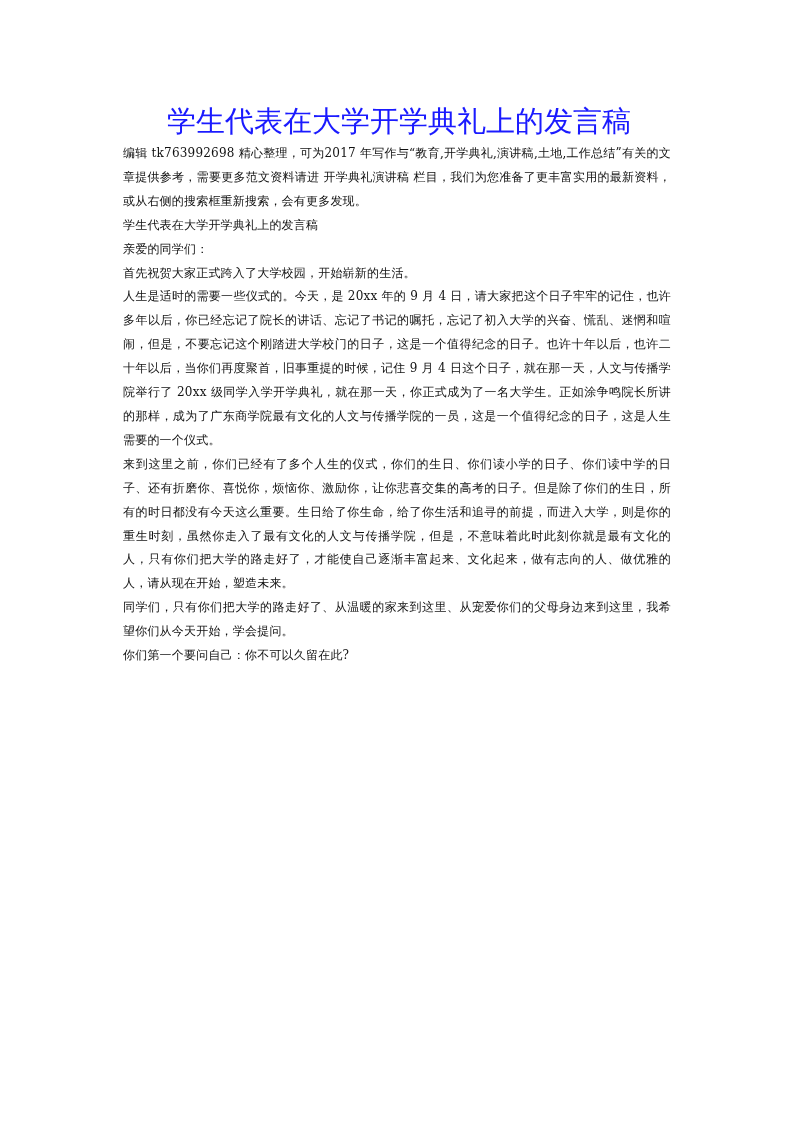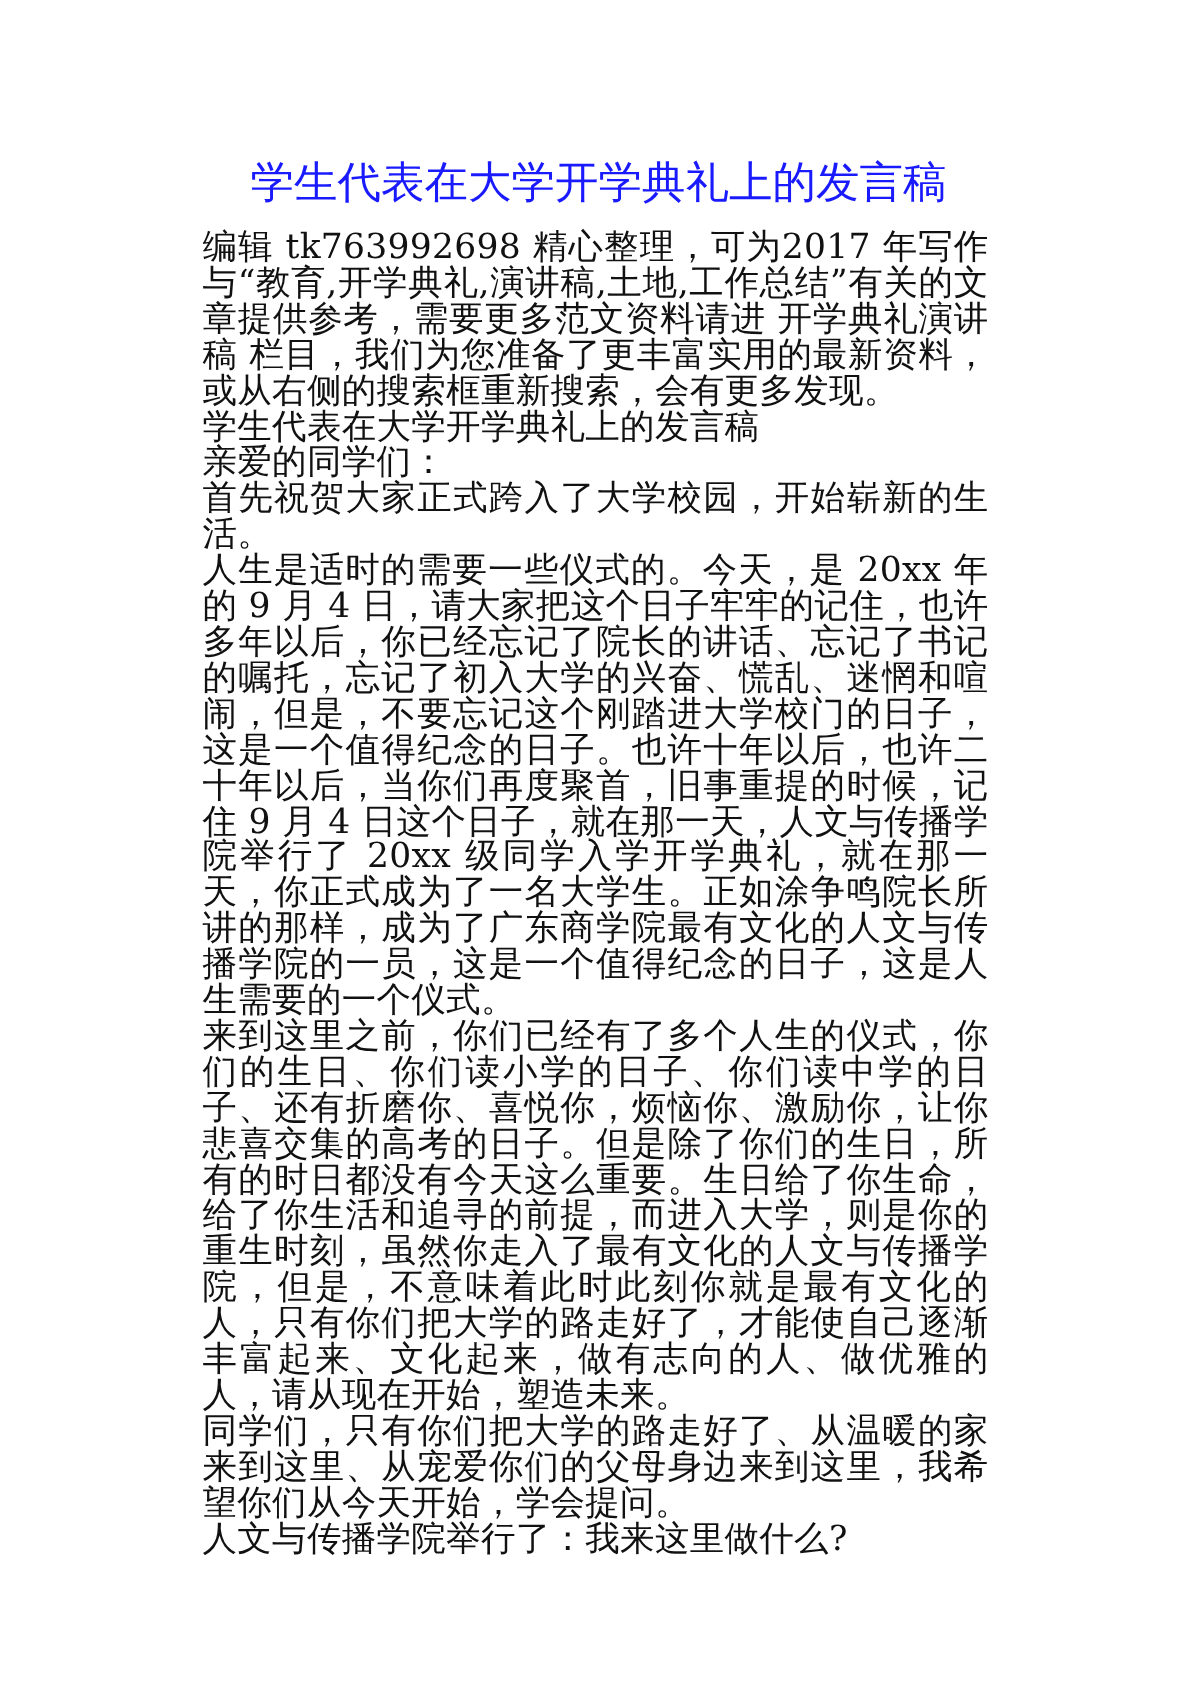--- a/index.html
+++ b/index.html
@@ -25,23 +25,23 @@
       color: #1a1aff;
       font-size: 29px;
       line-height: 34px;
       text-align: center;
       margin: 0;
       font-weight: normal;
       letter-spacing: 0px;
       padding-left: 4px;
     }
     .body-text {
-      font-size: 23px;
+      font-size: 12px;
       line-height: 23.9px;
-      margin: 16px;
+      margin: 4px;
       text-align: justify;
       text-align-last: left;
       letter-spacing: 0.2px;
     }
     .para {
       margin: 0;
     }
   </style>
 </head>
 <body>
@@ -49,15 +49,15 @@
 <div class="page">
   <h1 class="title">学生代表在大学开学典礼上的发言稿</h1>
   <div class="body-text">
     <p class="para">编辑 tk763992698 精心整理，可为2017 年写作与“教育,开学典礼,演讲稿,土地,工作总结”有关的文章提供参考，需要更多范文资料请进 开学典礼演讲稿 栏目，我们为您准备了更丰富实用的最新资料，或从右侧的搜索框重新搜索，会有更多发现。</p>
     <p class="para">学生代表在大学开学典礼上的发言稿</p>
     <p class="para">亲爱的同学们：</p>
     <p class="para">首先祝贺大家正式跨入了大学校园，开始崭新的生活。</p>
     <p class="para">人生是适时的需要一些仪式的。今天，是 20xx 年的 9 月 4 日，请大家把这个日子牢牢的记住，也许多年以后，你已经忘记了院长的讲话、忘记了书记的嘱托，忘记了初入大学的兴奋、慌乱、迷惘和喧闹，但是，不要忘记这个刚踏进大学校门的日子，这是一个值得纪念的日子。也许十年以后，也许二十年以后，当你们再度聚首，旧事重提的时候，记住 9 月 4 日这个日子，就在那一天，人文与传播学院举行了 20xx 级同学入学开学典礼，就在那一天，你正式成为了一名大学生。正如涂争鸣院长所讲的那样，成为了广东商学院最有文化的人文与传播学院的一员，这是一个值得纪念的日子，这是人生需要的一个仪式。</p>
     <p class="para">来到这里之前，你们已经有了多个人生的仪式，你们的生日、你们读小学的日子、你们读中学的日子、还有折磨你、喜悦你，烦恼你、激励你，让你悲喜交集的高考的日子。但是除了你们的生日，所有的时日都没有今天这么重要。生日给了你生命，给了你生活和追寻的前提，而进入大学，则是你的重生时刻，虽然你走入了最有文化的人文与传播学院，但是，不意味着此时此刻你就是最有文化的人，只有你们把大学的路走好了，才能使自己逐渐丰富起来、文化起来，做有志向的人、做优雅的人，请从现在开始，塑造未来。</p>
     <p class="para">同学们，只有你们把大学的路走好了、从温暖的家来到这里、从宠爱你们的父母身边来到这里，我希望你们从今天开始，学会提问。</p>
-    <p class="para">人文与传播学院举行了：我来这里做什么?</p>
+    <p class="para">你们第一个要问自己：你不可以久留在此?</p>
   </div>
 </div>
 
 </body></html>

